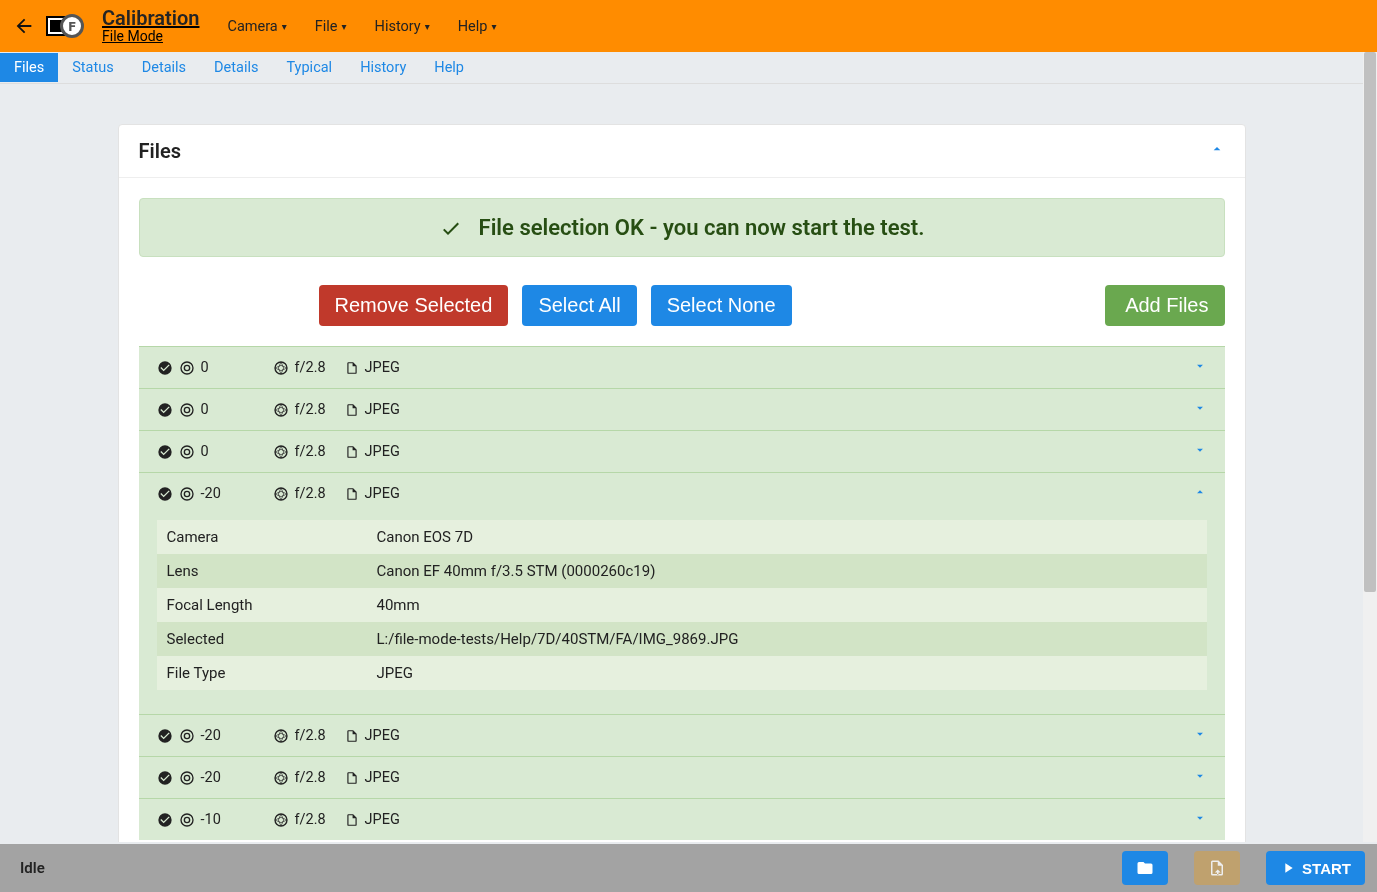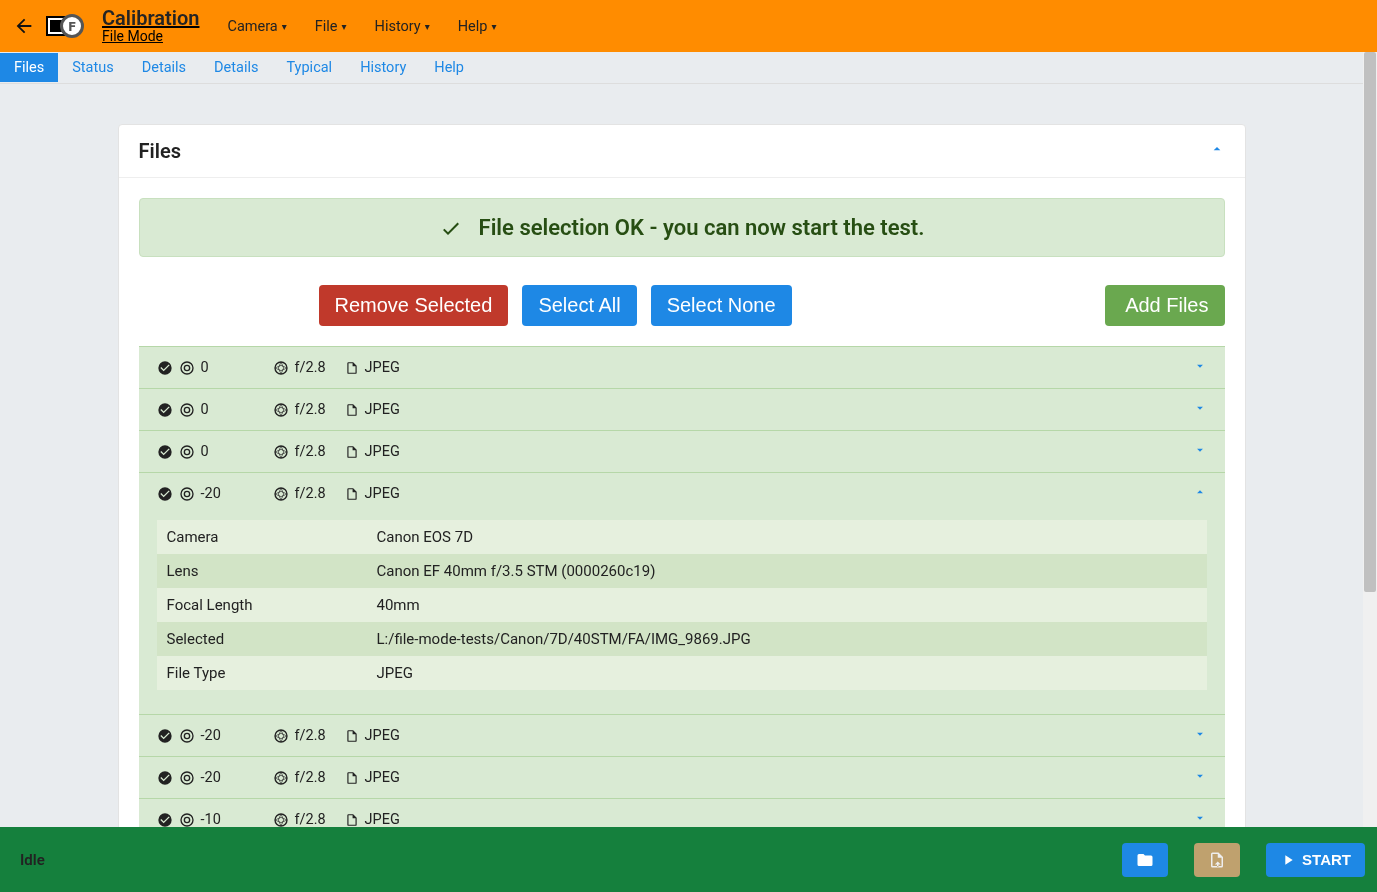--- a/index.html
+++ b/index.html
@@ -152,21 +152,21 @@
 .detail-table { width:100%; border-collapse:collapse; }
 .detail-table td {
   padding: 8px 10px; font-size:15px; color:#222;
 }
 .detail-table tr:nth-child(odd) td { background:#e6f0de; }
 .detail-table tr:nth-child(even) td { background:#d2e4c6; }
 .detail-table td:first-child { width: 210px; }
 
 .bottom-bar {
   position:absolute; left:0; right:0; bottom:0;
-  height:65px; background:#15803d;
+  height:48px; background:#a3a3a3;
   display:flex; align-items:center;
   padding: 0 12px;
 }
 .status-label { font-size:15px; font-weight:600; color:#222; margin-left:8px; }
 .bottom-btns { margin-left:auto; display:flex; gap:26px; }
 .bottom-btn {
   background:#1e88e5; color:#fff; border:none; border-radius:4px;
   padding: 8px 14px; font-size:15px; display:flex;align-items:center;gap:6px; cursor:pointer;
 }
 .bottom-btn.disabled { background:#bfa16e; color:#eee; cursor:default; }
@@ -410,21 +410,21 @@
                 <tr>
                   <td>Lens</td>
                   <td>Canon EF 40mm f/3.5 STM (0000260c19)</td>
                 </tr>
                 <tr>
                   <td>Focal Length</td>
                   <td>40mm</td>
                 </tr>
                 <tr>
                   <td>Selected</td>
-                  <td>L:/file-mode-tests/Canon/7D/40STM/FA/IMG_9869.JPG</td>
+                  <td>L:/file-mode-tests/Help/7D/40STM/FA/IMG_9869.JPG</td>
                 </tr>
                 <tr>
                   <td>File Type</td>
                   <td>JPEG</td>
                 </tr>
               </tbody>
             </table>
           </div>
           <div class="file-row">
             <div class="seg seg1">

